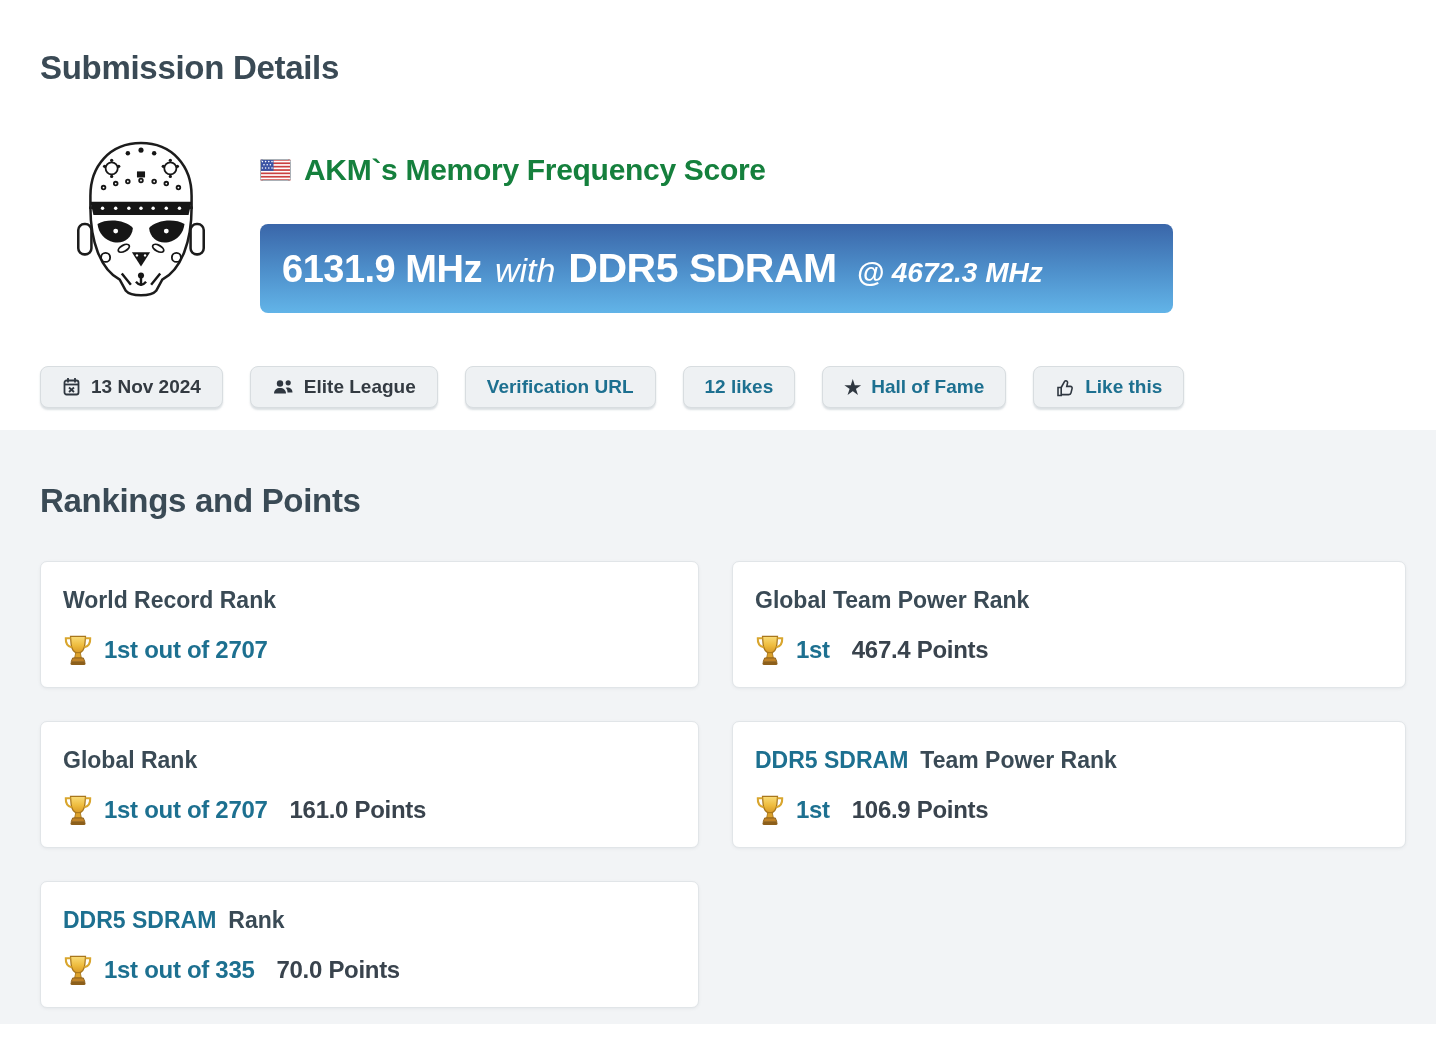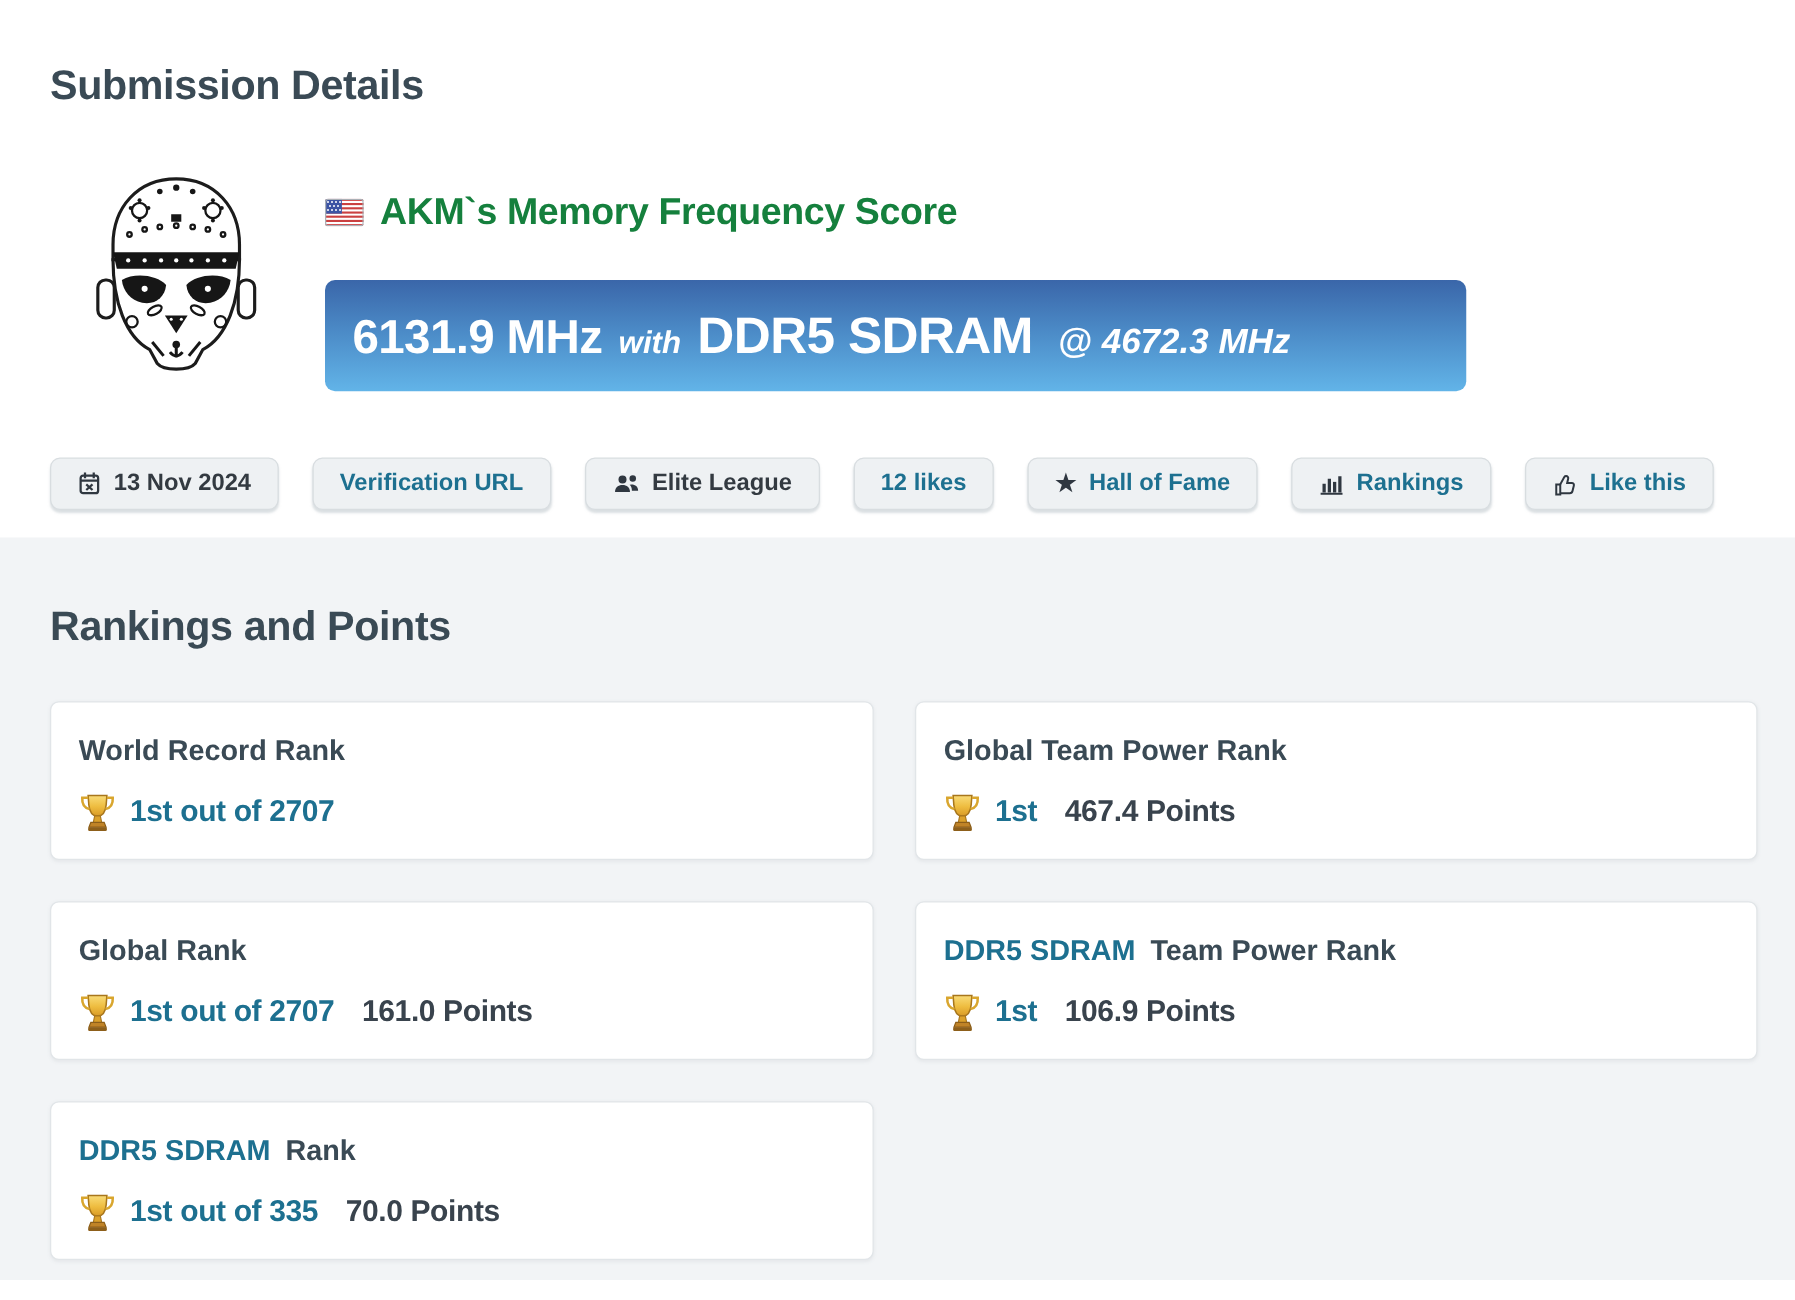--- a/index.html
+++ b/index.html
@@ -25,21 +25,21 @@
   .sub-title { margin: 0; font-size: 30px; font-weight: bold; color: #15803d; letter-spacing: -0.3px; }
   .banner {
     margin-top: 37px; width: 913px; height: 89px;
     border-radius: 8px;
     background: linear-gradient(180deg, #3a66a9 0%, #4c8cc8 48%, #62b4e8 100%);
     display: flex; align-items: center;
     padding-left: 22px; color: #ffffff;
   }
   .banner-inner { display: flex; align-items: baseline; gap: 13px; }
   .banner .score { font-size: 38px; font-weight: bold; letter-spacing: -0.5px; }
-  .banner .with-word { font-size: 25px; font-weight: bold; font-style: italic; }
+  .banner .with-word { font-size: 34px; font-weight: normal; font-style: italic; }
   .banner .hardware { font-size: 41px; font-weight: bold; letter-spacing: -0.5px; }
   .banner .at-clock { font-size: 28px; font-weight: bold; font-style: italic; margin-left: 7px; }
   .btn-row { display: flex; gap: 27px; margin-top: 53px; }
   .pill {
     display: flex; align-items: center; gap: 10px;
     height: 42px; padding: 0 21px;
     background: #eef1f3; border: 1px solid #d8dde0; border-radius: 8px;
     box-shadow: 0 2px 2px rgba(150,162,172,0.35);
     font-family: inherit; font-size: 19px; font-weight: bold;
     cursor: pointer;
@@ -227,56 +227,44 @@
             <line x1="13" y1="1" x2="13" y2="5.5"></line>
           <line x1="2.5" y1="7.5" x2="16.5" y2="7.5"></line>
           <line x1="7" y1="10.5" x2="12" y2="15"></line>
             <line x1="12" y1="10.5" x2="7" y2="15"></line>
         </svg>
       </span>
       <span class="lbl-dark">13 Nov 2024</span>
     </button>
 
     <button class="pill">
-      <span class="lbl-link">Verification URL</span>
-    </button>
-
-    <button class="pill">
       <span class="ic">
         <svg width="22" height="18" viewBox="0 0 22 18" fill="#2f3740">
           <circle cx="8" cy="5.5" r="3.2"></circle>
           <path d="M2 15.5 c0-3.6 2.6-5.6 6-5.6 s6 2 6 5.6 Z"></path>
           <circle cx="16.2" cy="4.8" r="2.6"></circle>
           <path d="M15.2 9.6 c3.1 0 5.3 1.8 5.3 4.9 h-5 c0-2 -0.6-3.7 -1.8-4.7 Z"></path>
         </svg>
       </span>
       <span class="lbl-dark">Elite League</span>
     </button>
 
     <button class="pill">
+      <span class="lbl-link">Verification URL</span>
+    </button>
+
+    <button class="pill">
       <span class="lbl-link">12 likes</span>
     </button>
 
     <button class="pill">
       <span class="ic star-glyph">★</span>
       <span class="lbl-link">Hall of Fame</span>
     </button>
 
-    <button class="pill">
-      <span class="ic">
-        <svg width="20" height="18" viewBox="0 0 20 18" fill="#2f3740">
-          <rect x="3" y="9" width="2.6" height="7"></rect>
-          <rect x="7.2" y="5" width="2.6" height="11"></rect>
-          <rect x="11.4" y="7.5" width="2.6" height="8.5"></rect>
-          <rect x="15.6" y="3" width="2.6" height="13"></rect>
-          <rect x="1.5" y="16.2" width="17.5" height="1.6"></rect>
-        </svg>
-      </span>
-      <span class="lbl-link">Rankings</span>
-    </button>
 
     <button class="pill">
       <span class="ic">
         <svg width="20" height="19" viewBox="0 0 20 19" fill="none" stroke="#2f3740" stroke-width="1.6">
           <path d="M3 9.5 h3.2 v8 H3 Z"></path>
           <path d="M6.2 16.6 h7.6 c1.1 0 2 -0.75 2.2 -1.8 l1.1 -4.4 c0.25 -1.05 -0.55 -2.05 -1.65 -2.05 h-3.7 l0.8 -3.5 c0.25 -1.05 -0.55 -2.05 -1.65 -2.05 c-0.6 0 -1.15 0.3 -1.45 0.8 L6.2 9.5"></path>
         </svg>
       </span>
       <span class="lbl-link">Like this</span>
     </button>

